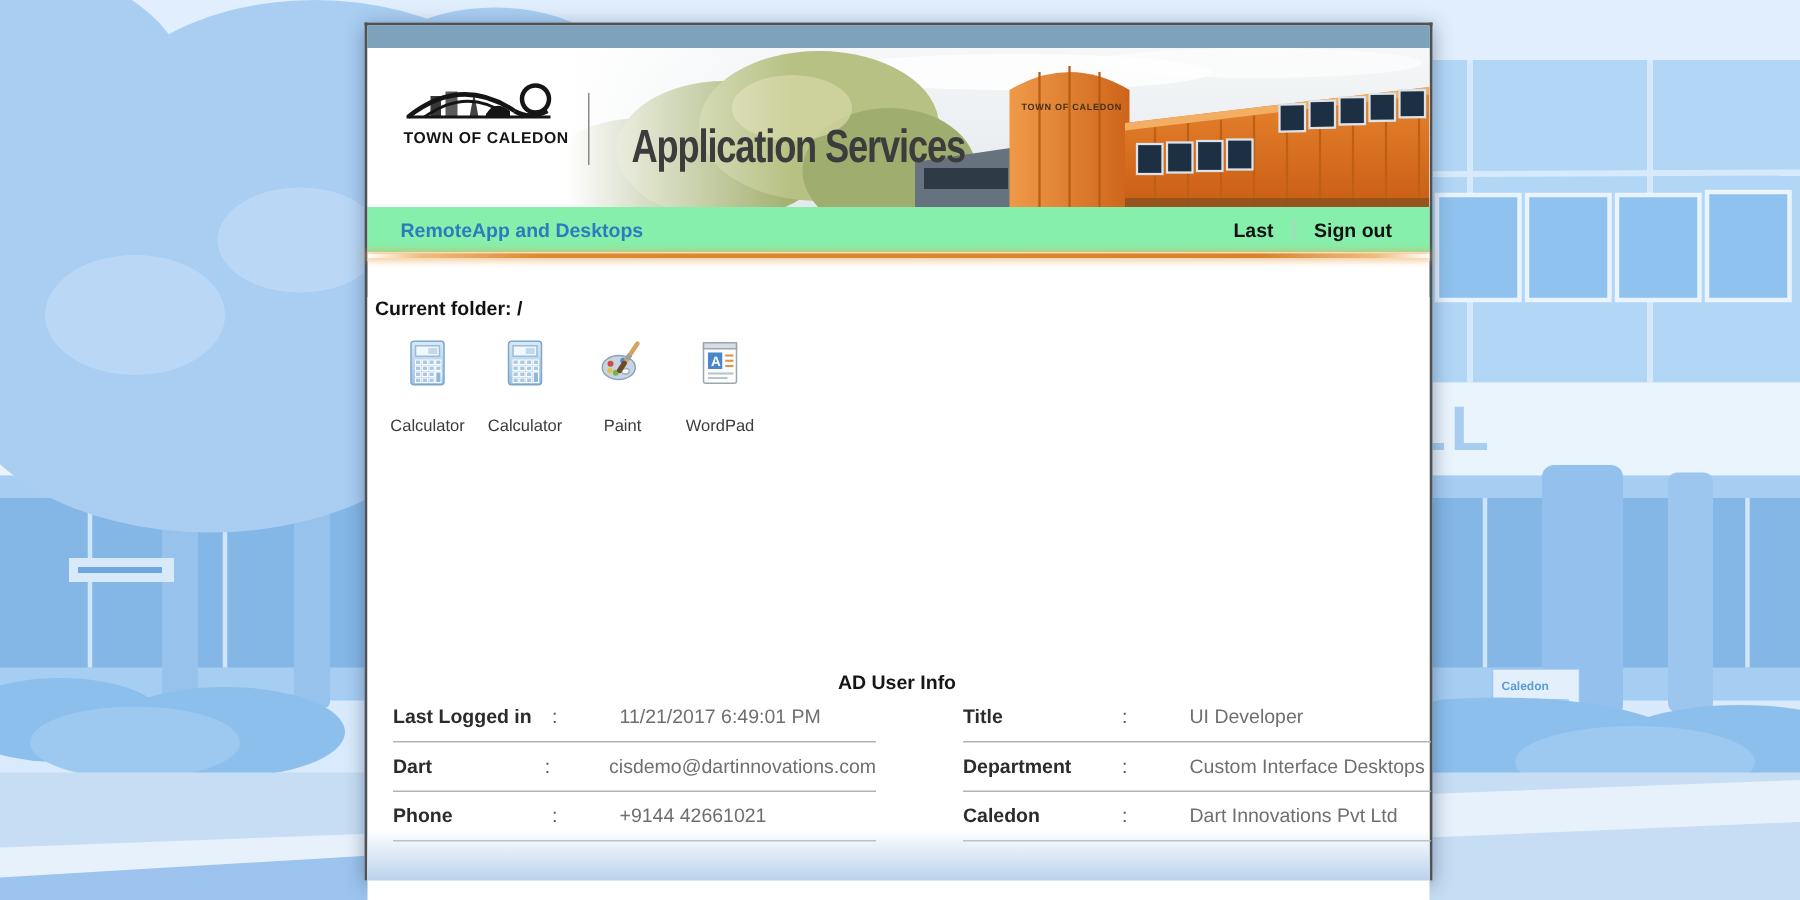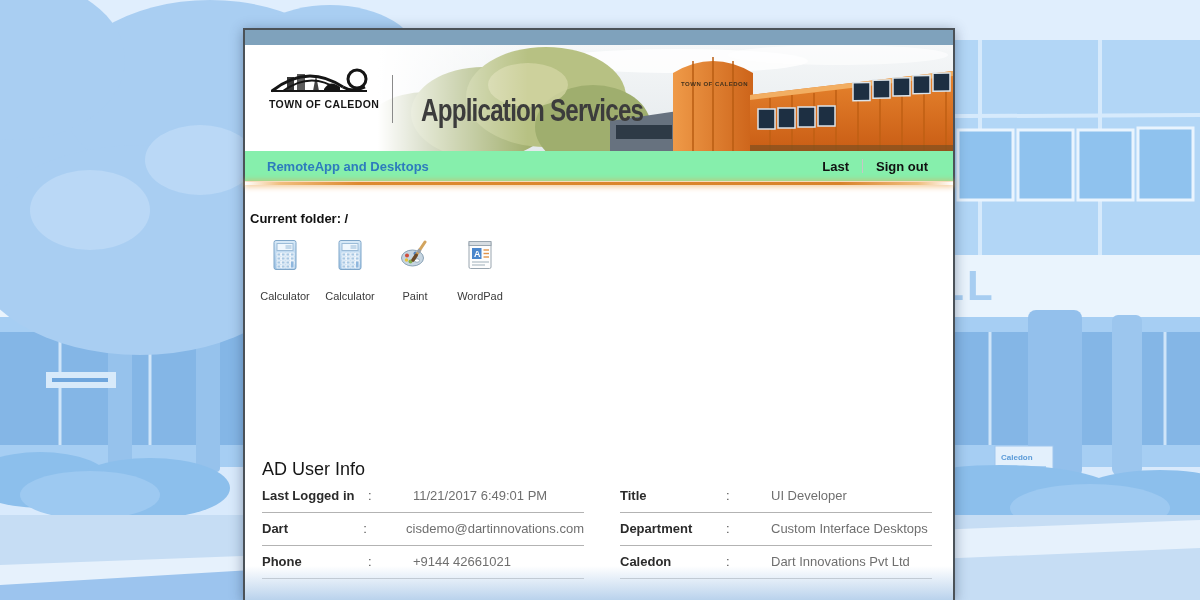--- a/index.html
+++ b/index.html
@@ -4,21 +4,21 @@
 <style>
   * { margin:0; padding:0; box-sizing:border-box; }
   html,body { width:1200px; height:600px; }
   body { font-family:"Liberation Sans", sans-serif; background:#d9eafc; }
   .stage { position:relative; width:1200px; height:600px; overflow:hidden; }
 
   
   .bg { position:absolute; inset:0; }
 
   
-  .panel { position:absolute; left:243px; top:28px; width:712px; height:572px;
+  .panel { position:absolute; left:243px; top:15px; width:712px; height:572px;
            background:#fff; border:2px solid #4b5258; border-bottom:none;
            box-shadow:0 2px 12px rgba(40,60,90,.45); }
   .top-strip { height:15px; background:#7fa2bc; }
 
   .banner { position:relative; height:106px; background:#fff; overflow:hidden; }
   .banner-photo { position:absolute; top:0; right:0; width:575px; height:106px; }
   .logo { position:absolute; left:24px; top:22px; width:104px; text-align:center; }
   .logo-text { display:block; font-size:10.5px; font-weight:bold; color:#151515;
                letter-spacing:.4px; white-space:nowrap; margin-top:1px; }
   .logo-divider { position:absolute; left:147px; top:30px; width:1px; height:48px; background:#8a8a8a; }
@@ -39,22 +39,22 @@
 
   .content { position:relative; height:calc(100% - 157px); background:#fff; }
   .folder-line { margin:24px 0 0 5px; font-size:13px; font-weight:bold; color:#111; }
 
   .apps { display:flex; gap:9px; padding-left:12px; margin-top:13px; }
   .app { width:56px; text-align:center; cursor:pointer; }
   .app .ic { display:inline-block; width:32px; height:32px; }
   .app-label { display:block; font-size:11px; color:#3b3b3b; margin-top:15px; }
 
   .user-info { margin-top:157px; padding:0 19px 0 17px; }
-  .ui-heading { font-size:18px; font-weight:normal; color:#161616; margin-bottom:8px; }
-  .ui-grid { display:grid; grid-template-columns:322px 312px; column-gap:36px; }
+  .ui-heading { font-size:13px; font-weight:bold; color:#161616; margin-bottom:8px;text-align:center; }
+  .ui-grid { display:grid; grid-template-columns:322px 312px; column-gap:58px; }
   .ui-row { display:flex; font-size:13px; padding-bottom:9px; border-bottom:1px solid #b3b3b3; margin-bottom:8px; }
   .ui-label { width:106px; font-weight:bold; color:#2b2b2b; }
   .ui-sep { width:45px; color:#555; }
   .ui-value { color:#6f6f6f; }
 
   .panel-footer { position:absolute; left:0; right:0; bottom:0; height:34px; pointer-events:none;
     background:linear-gradient(180deg, rgba(255,255,255,0) 0%, #cfe0f2 70%, #b9d2ec 100%); }
 </style>
 </head>
 <body>

